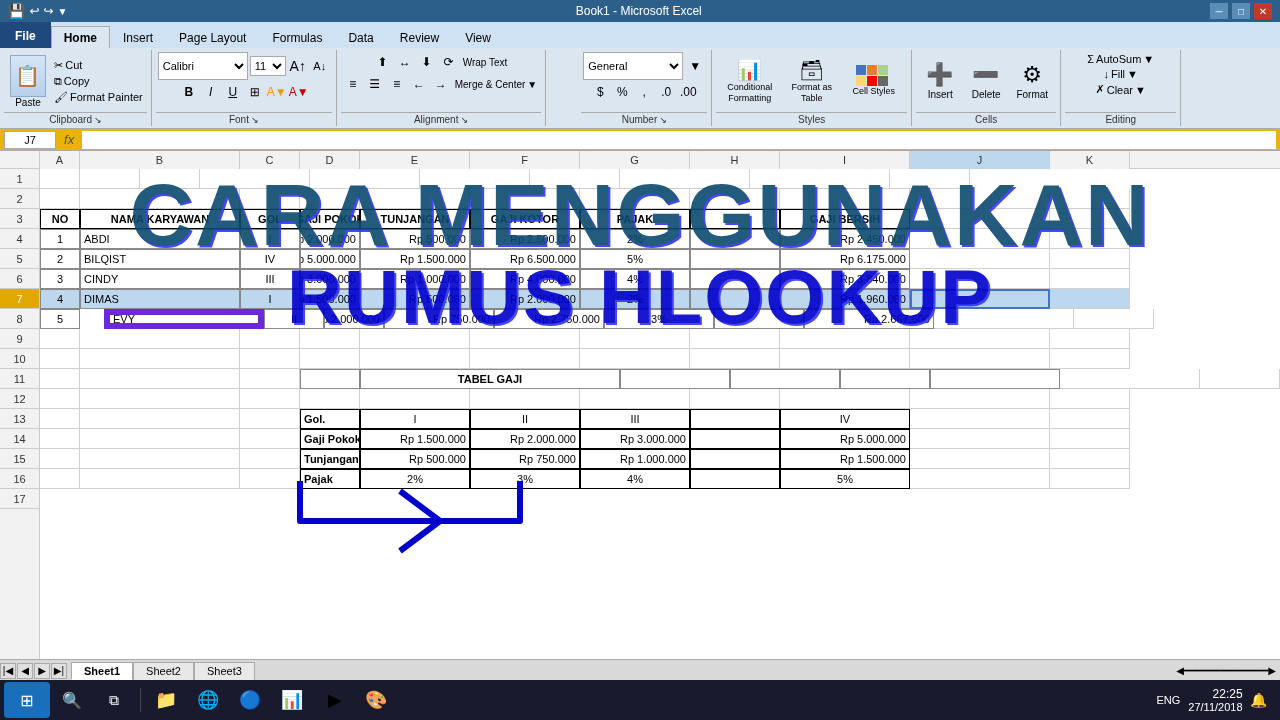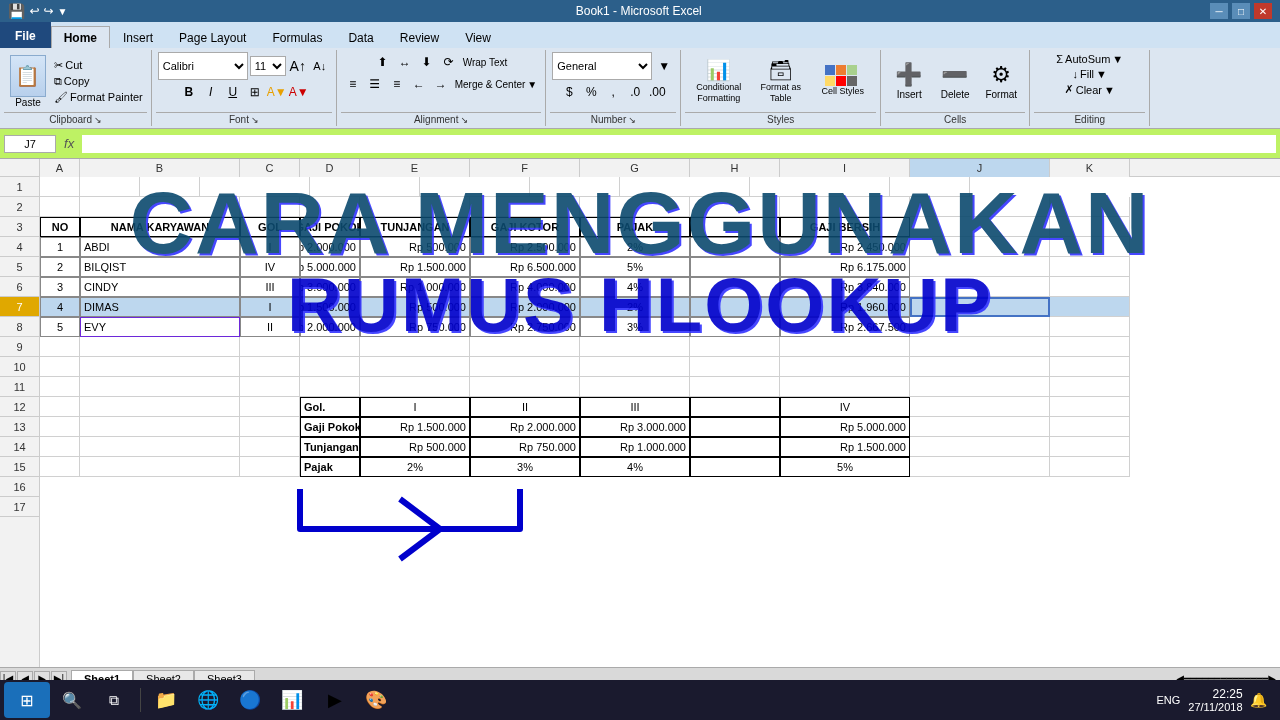--- a/index.html
+++ b/index.html
@@ -149,25 +149,25 @@
       display: flex;
       align-items: center;
       justify-content: center;
     }
     .bold-btn { font-weight: bold; }
     .italic-btn { font-style: italic; }
     .underline-btn { text-decoration: underline; }
 
     
     .formula-bar {
-      height: 30px;
+      height: 22px;
       display: flex;
       align-items: center;
       border-bottom: 1px solid #aaa;
-      background: #bef264;
+      background: #eab308;
       padding: 0 4px;
       gap: 4px;
     }
     .name-box {
       width: 52px;
       height: 18px;
       border: 1px solid #aaa;
       font-size: 11px;
       text-align: center;
       padding: 0 2px;
@@ -556,21 +556,21 @@
             <span>Merge &amp; Center</span>▼
           </div>
         </div>
       </div>
       <div class="ribbon-group-label">
         <span>Alignment</span>
         <span class="ribbon-group-label-expand">↘</span>
       </div>
     </div>
 
-    <div class="ribbon-group" style="min-width:110px;">
+    <div class="ribbon-group" style="min-width:110px;margin-left:31px;">
       <div class="ribbon-group-content" style="flex-direction:column; gap:2px;">
         <div class="font-row">
           <select class="font-select" style="width:100px;">
             <option>General</option>
           </select>
           <button class="icon-btn">▼</button>
         </div>
         <div class="font-row">
           <button class="icon-btn">$</button>
           <button class="icon-btn">%</button>
@@ -793,21 +793,21 @@
         <div class="cell w-f right" style="border:1px solid #888;">Rp 2.000.000</div>
         <div class="cell w-g center" style="border:1px solid #888;">2%</div>
         <div class="cell w-h" style="border:1px solid #888;"></div>
         <div class="cell w-i right" style="border:1px solid #888;">Rp 1.960.000</div>
         <div class="cell w-j selected" style="border:2px solid #4472c4;"></div>
         <div class="cell w-k"></div>
       </div>
 
       <div class="grid-row">
         <div class="cell w-b center" style="border:1px solid #888;">5</div>
-        <div class="cell w-c" style="border:1px solid #6d28d9;">EVY</div>
+        <div class="cell w-c" style="border:6px solid #6d28d9;margin-left:24px;">EVY</div>
         <div class="cell w-d center" style="border:1px solid #888;">II</div>
         <div class="cell w-d right" style="border:1px solid #888;">Rp 2.000.000</div>
         <div class="cell w-e right" style="border:1px solid #888;">Rp    750.000</div>
         <div class="cell w-f right" style="border:1px solid #888;">Rp 2.750.000</div>
         <div class="cell w-g center" style="border:1px solid #888;">3%</div>
         <div class="cell w-h" style="border:1px solid #888;"></div>
         <div class="cell w-i right" style="border:1px solid #888;">Rp 2.667.500</div>
         <div class="cell w-j"></div>
         <div class="cell w-k"></div>
       </div>
@@ -833,20 +833,33 @@
         <div class="cell w-d"></div>
         <div class="cell w-e"></div>
         <div class="cell w-f"></div>
         <div class="cell w-g"></div>
         <div class="cell w-h"></div>
         <div class="cell w-i"></div>
         <div class="cell w-j"></div>
         <div class="cell w-k"></div>
       </div>
 
+      <div class="grid-row">
+        <div class="cell w-b"></div>
+        <div class="cell w-c"></div>
+        <div class="cell w-d"></div>
+        <div class="cell w-d" style="border:1px solid #888;"></div>
+        <div class="cell w-e center" style="border:1px solid #888; font-weight:bold; justify-content:center; width:536px; position:relative;">TABEL GAJI</div>
+        <div class="cell w-f" style="border:1px solid #888;"></div>
+        <div class="cell w-g" style="border:1px solid #888;"></div>
+        <div class="cell w-h" style="border:1px solid #888;"></div>
+        <div class="cell w-i" style="border:1px solid #888;"></div>
+        <div class="cell w-j"></div>
+        <div class="cell w-k"></div>
+      </div>
 
       <div class="grid-row">
         <div class="cell w-b"></div>
         <div class="cell w-c"></div>
         <div class="cell w-d"></div>
         <div class="cell w-d"></div>
         <div class="cell w-e"></div>
         <div class="cell w-f"></div>
         <div class="cell w-g"></div>
         <div class="cell w-h"></div>

